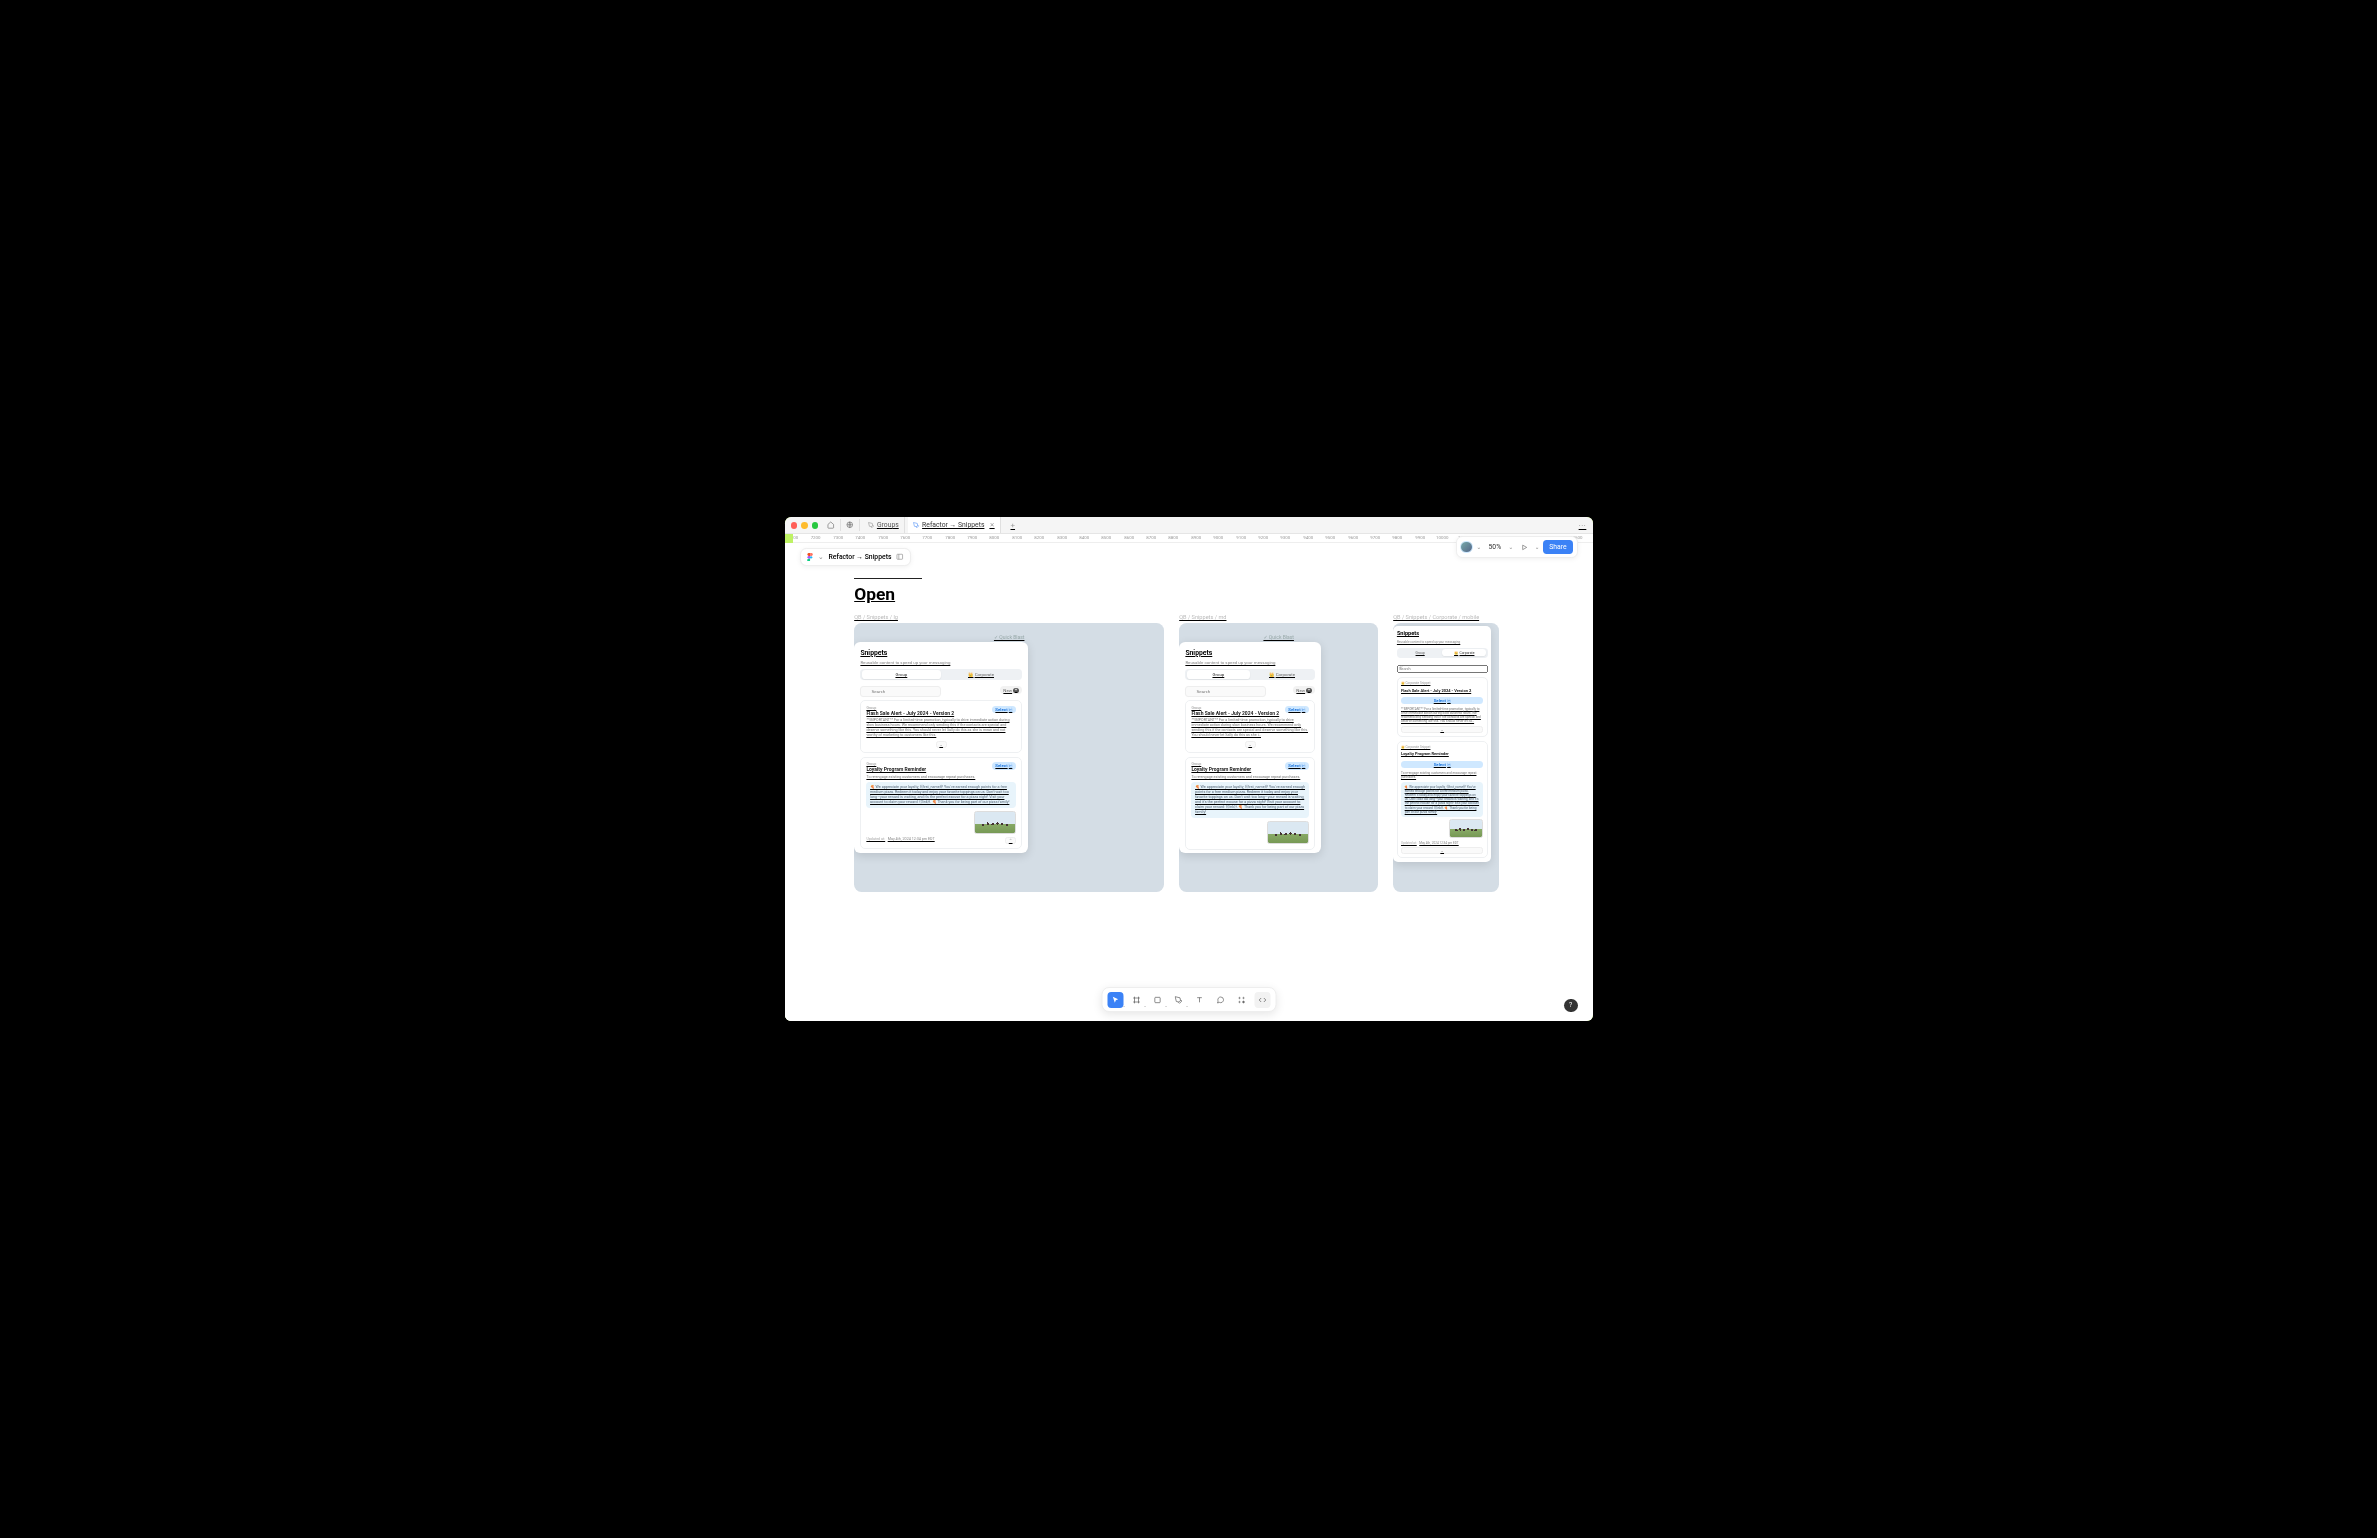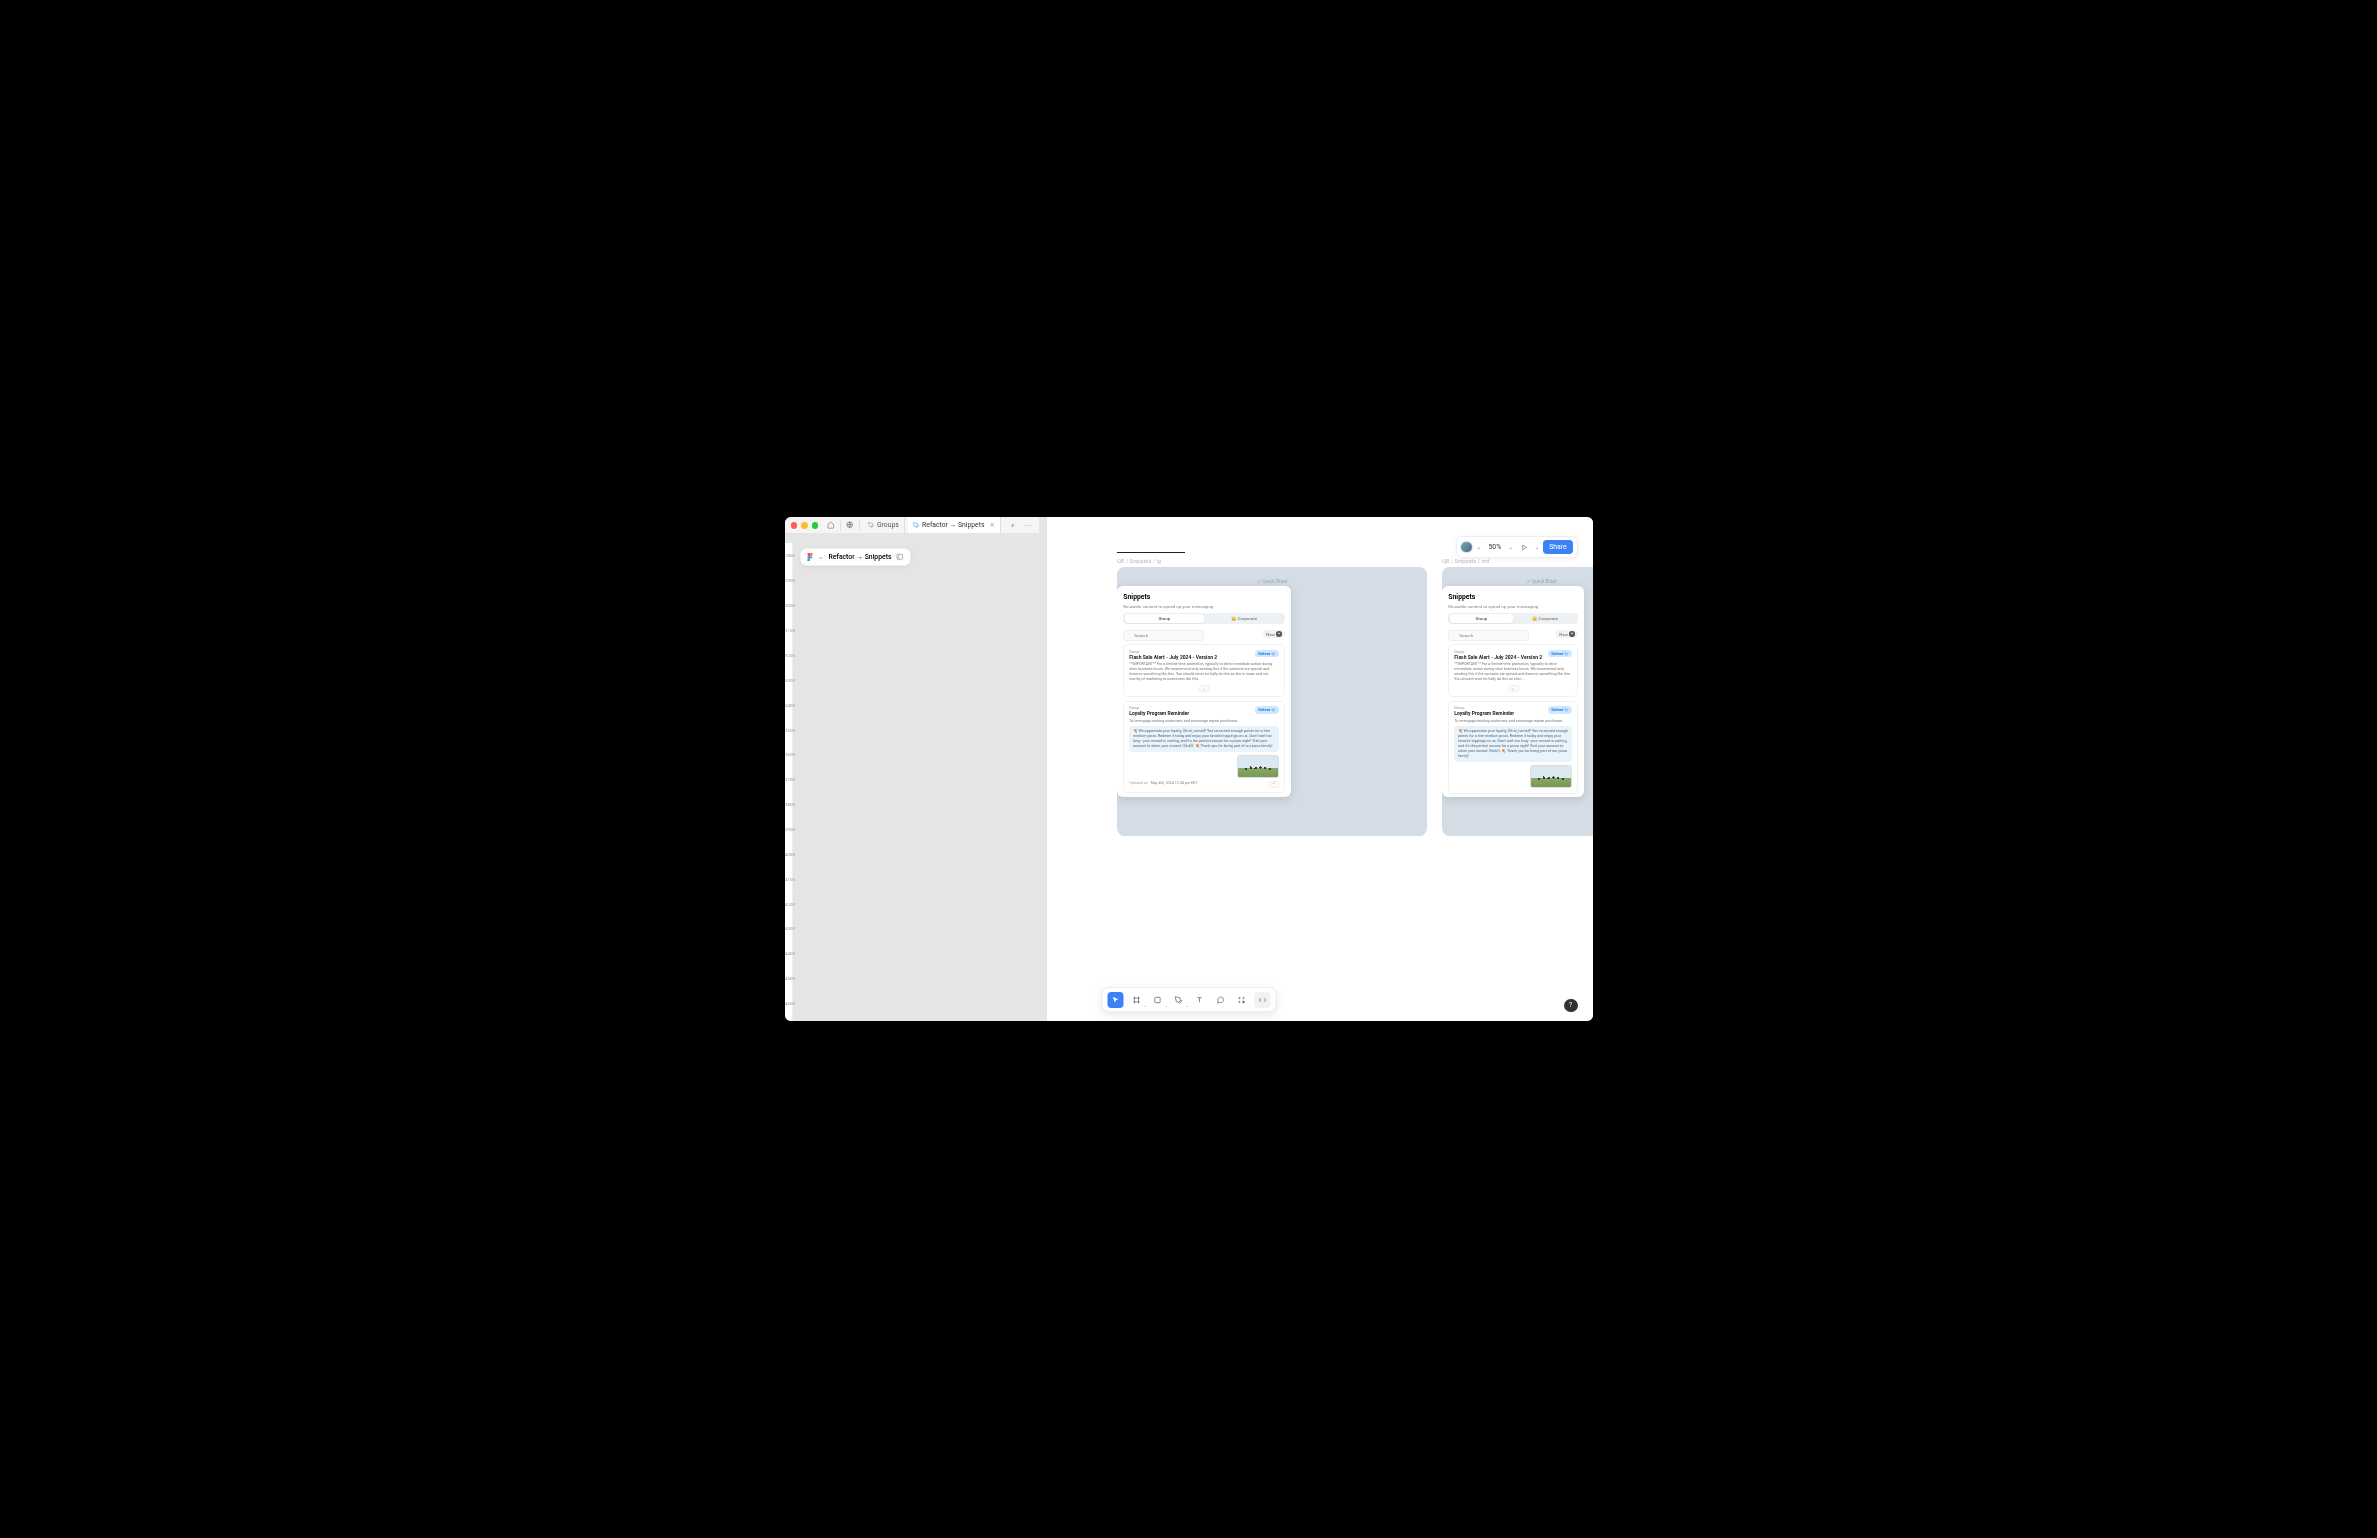--- a/index.html
+++ b/index.html
@@ -8,27 +8,28 @@
   background: #000;
   display: flex;
   align-items: center;
   justify-content: center;
   min-height: 100vh;
   padding: 12.4px;
 }
 .window {
   width: 808px;
   height: 504px;
-  background: #e5e5e5;
+  background: #bef264;
   border-radius: 6.2px;
   overflow: hidden;
   position: relative;
   box-shadow: 0 6.2px 25px rgba(0,0,0,.4);
   display: flex;
-  flex-direction: row;
+  flex-direction: column;
+  text-decoration: underline;
 }
 
 .titlebar {
   height: 17.4px;
   background: #f5f5f5;
   border-bottom: 0.6px solid #e5e5e5;
   display: flex;
   align-items: center;
   padding: 0 6.2px;
   gap: 3.7px;
@@ -399,20 +400,21 @@
       <svg width="6.8" height="6.8" viewBox="0 0 24 24" fill="none" stroke="currentColor" stroke-width="2">
           <polygon points="6 4 20 12 6 20 6 4"></polygon>
         </svg>
     </span>
     <span class="ico" style="color:#999;font-size:5.6px">⌄</span>
     <div class="share-btn">Share</div>
   </div>
 
   <div class="canvas">
     <div class="section-rule"></div>
+    <div class="section-title">Open</div>
 
     <div class="frames">
 
       <div>
         <div class="frame-label">QB / Snippets / lg</div>
         <div class="frame-bg lg">
           <div class="qb-chip">✓ Quick Blast</div>
           <div class="panel">
             <h4>Snippets</h4>
             <div class="sub">Reusable content to speed up your messaging</div>

